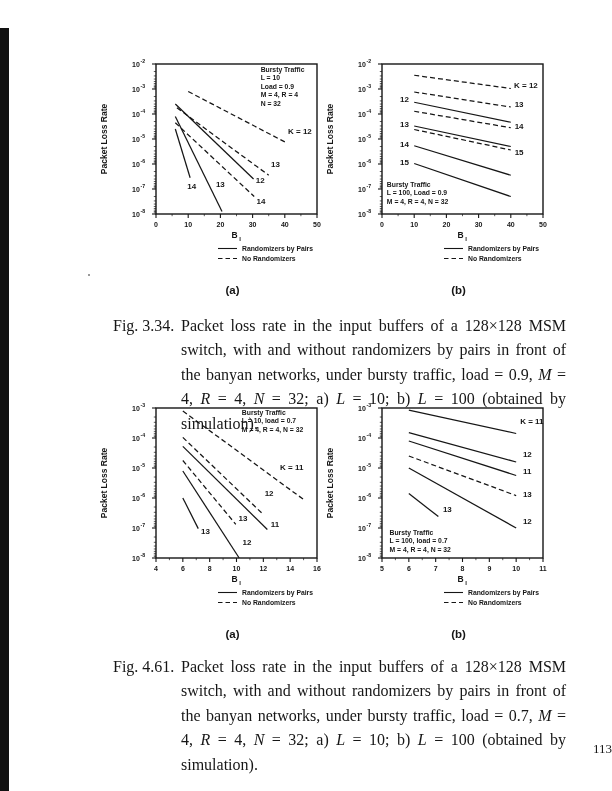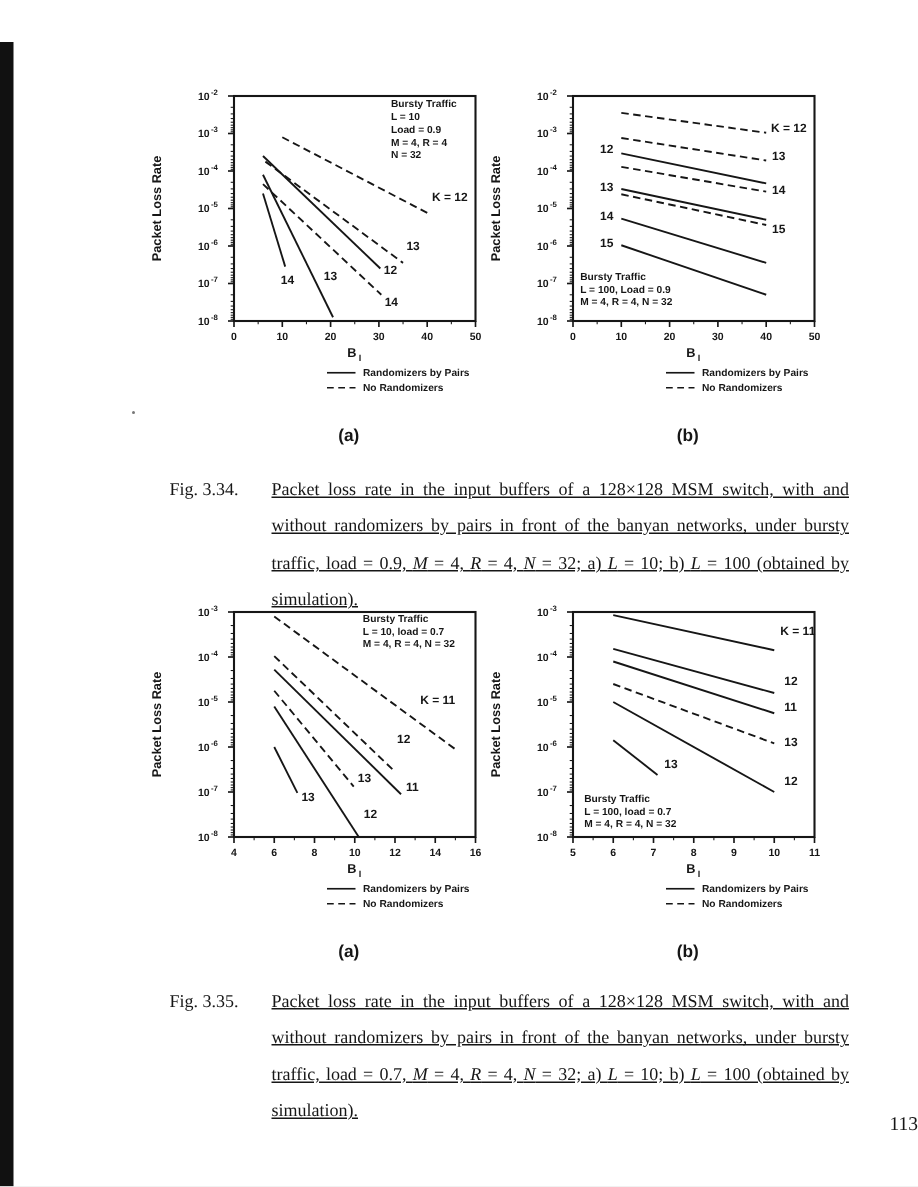--- a/index.html
+++ b/index.html
@@ -5,21 +5,21 @@
   html,body{margin:0;padding:0;background:#e8e8e8;}
   .page{position:relative;width:612px;height:791px;background:#ffffff;overflow:hidden;
         font-family:"Liberation Serif",serif;color:#161616;}
   .scan-strip{position:absolute;left:0;top:28px;width:9px;height:763px;background:#111;}
   .scan-speck{position:absolute;left:88px;top:274px;width:2px;height:2px;background:#777;border-radius:50%;}
   .plots-row{position:absolute;left:0;width:612px;height:252px;}
   #row1{top:50px;} #row2{top:394px;}
   svg.subplot{position:absolute;top:0;}
   svg.pos-a{left:94px;} svg.pos-b{left:320px;}
   svg text{font-family:"Liberation Sans",sans-serif;fill:#161616;}
-  .caption{position:absolute;left:113px;width:437px;font-size:12px;line-height:24.4px;text-decoration:underline;}
+  .caption{position:absolute;left:113px;width:437px;font-size:16px;line-height:24.4px;}
   #cap1{top:314px;} #cap2{top:655px;}
   .cap-label{position:absolute;left:0;top:0;white-space:nowrap;}
   .cap-text{margin-left:68px;width:385px;text-align:justify;}
   .cap-text i{font-style:italic;}
   .page-number{position:absolute;top:741px;left:0;width:612px;text-align:right;font-size:13px;}
 </style>
 </head>
 <body>
 
 <div class="page">
@@ -439,18 +439,18 @@
         <text x="137.5" y="188" font-size="8.5" font-weight="bold">B<tspan dx="1.5" dy="2.8" font-size="6">I</tspan></text>
         <line x1="124" y1="198.5" x2="143" y2="198.5" stroke="#161616" stroke-width="1.1"></line>
         <text x="148" y="200.9" font-size="6.8" font-weight="bold">Randomizers by Pairs</text>
         <line x1="124" y1="208.5" x2="143" y2="208.5" stroke="#161616" stroke-width="1.1" stroke-dasharray="4.5,3"></line>
         <text x="148" y="210.9" font-size="6.8" font-weight="bold">No Randomizers</text>
         <text x="138.5" y="244" font-size="11.5" font-weight="bold" text-anchor="middle" font-family="&quot;Liberation Serif&quot;,serif">(b)</text>
       </svg>
     </div>
 
   <div class="caption" id="cap2">
-    <span class="cap-label">Fig. 3.35.</span>
+    <span class="cap-label">Fig. 4.61.</span>
     <div class="cap-text" id="capText1"><span>Packet loss rate in the input buffers of a 128×128 MSM switch, with and without randomizers by pairs in front of the banyan networks, under bursty traffic, load = 0.7, </span><i>M</i><span> = 4, </span><i>R</i><span> = 4, </span><i>N</i><span> = 32; a) </span><i>L</i><span> = 10; b) </span><i>L</i><span> = 100 (obtained by simulation).</span></div>
   </div>
 
   <div class="page-number">113</div>
 </div>
 
 </body></html>

